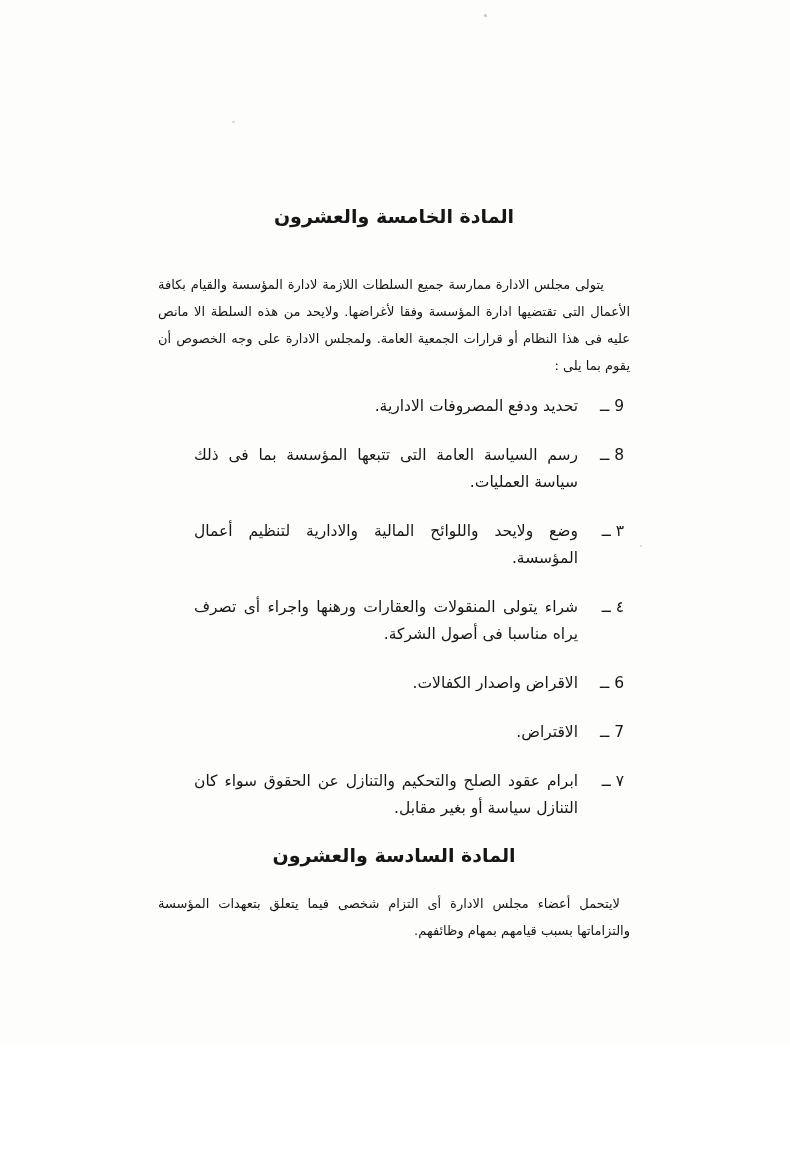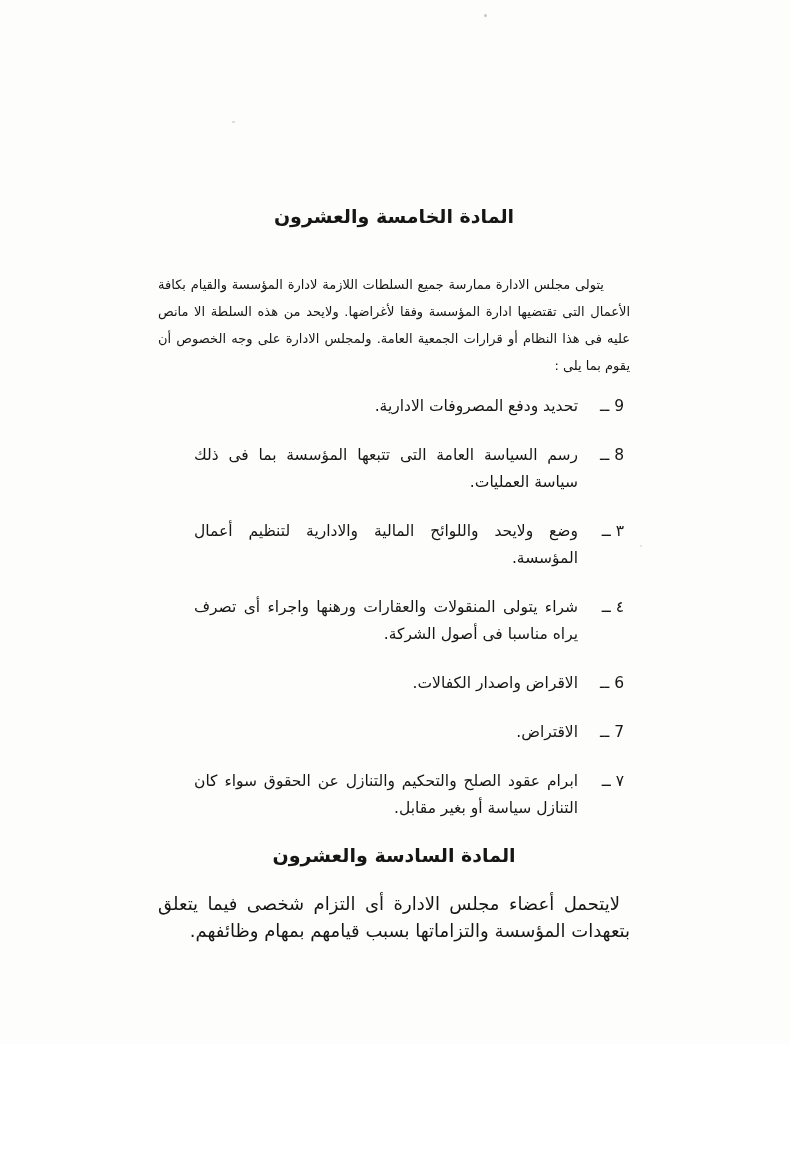--- a/index.html
+++ b/index.html
@@ -57,21 +57,21 @@
   .item-num {
     flex: 0 0 46px;
     white-space: nowrap;
   }
   .item-text {
     flex: 1;
     text-align: justify;
     margin-left: 36px;
   }
   .body2 {
-    font-size: 18px;
+    font-size: 13px;
     line-height: 27px;
     text-align: justify;
     text-indent: 10px;
     margin: 0;
   }
   .page-number {
     position: absolute;
     top: 1072px;
     left: 0;
     right: 0;

